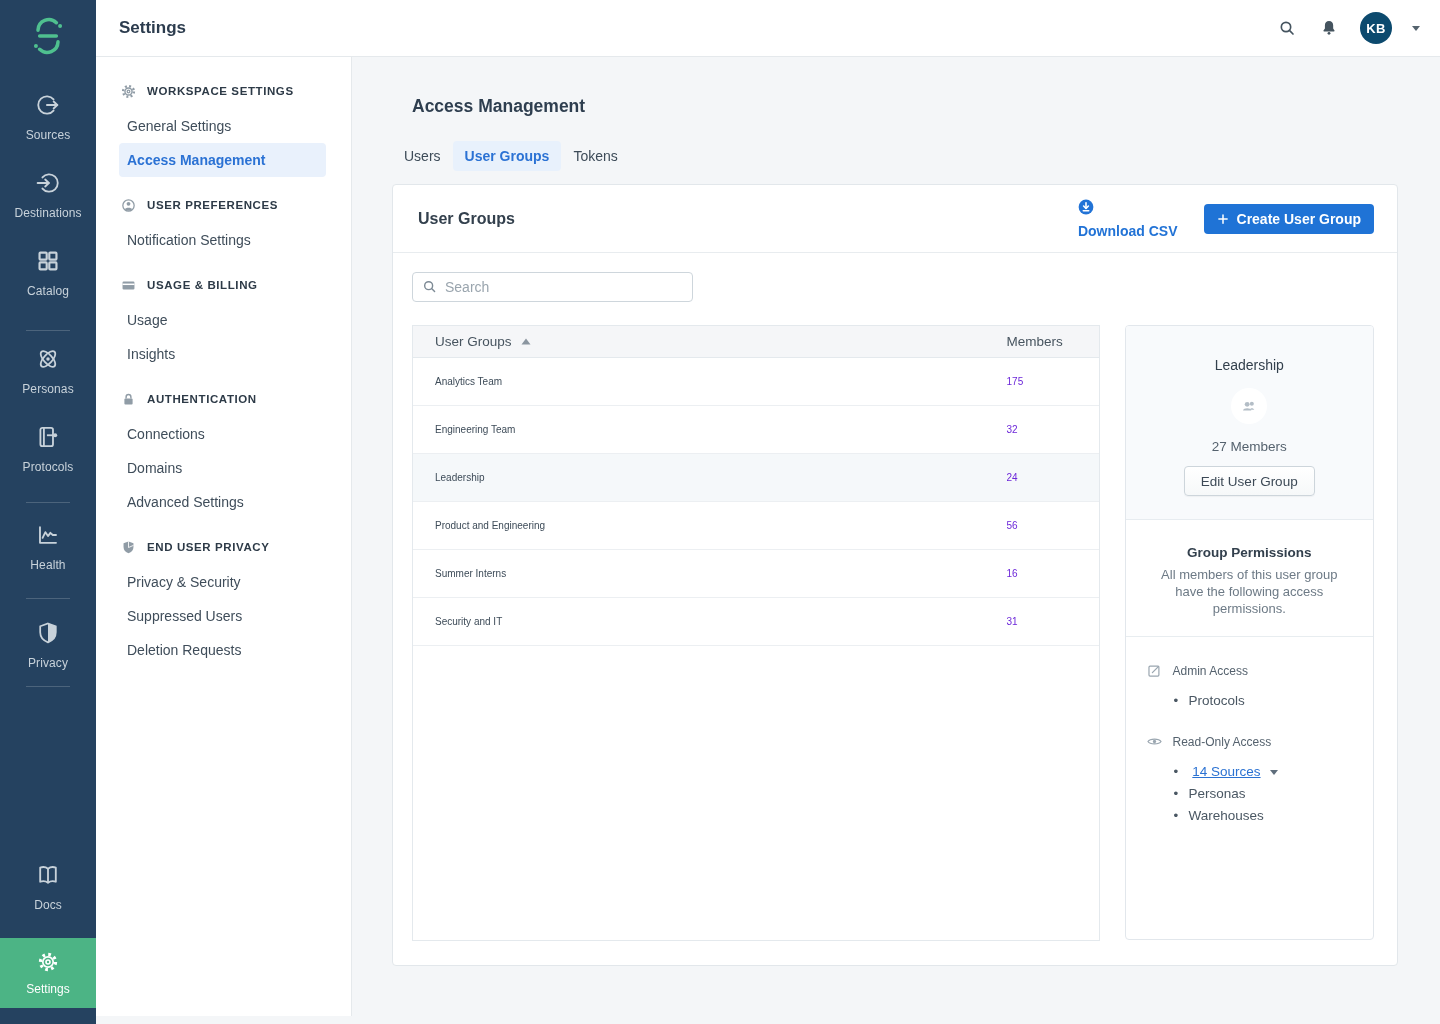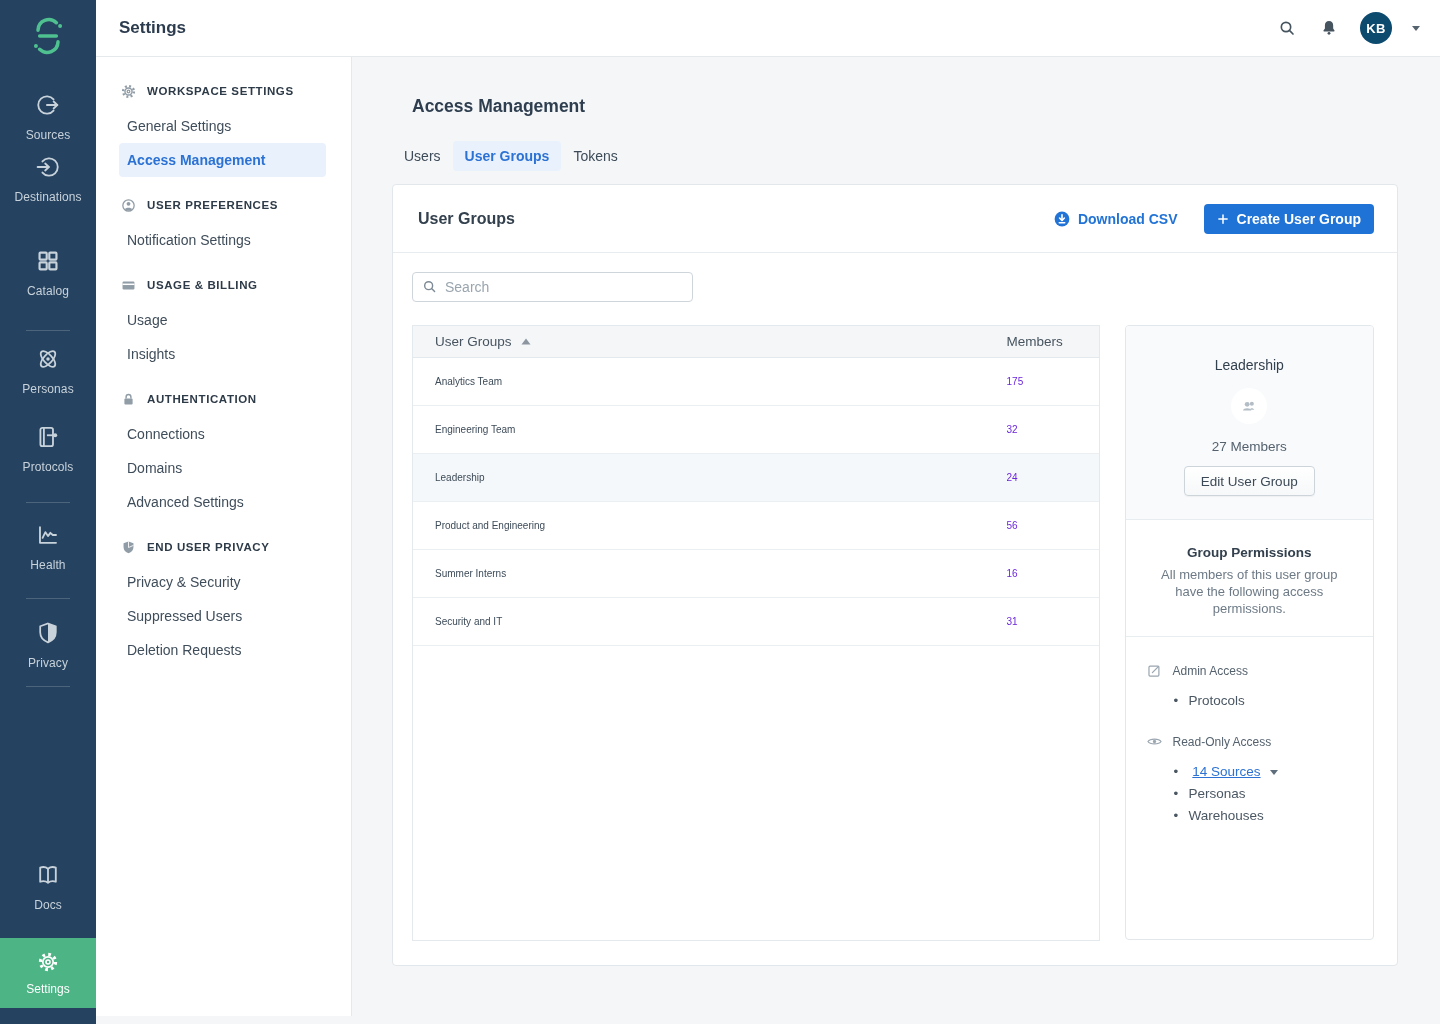--- a/index.html
+++ b/index.html
@@ -40,21 +40,21 @@
   .page-title { margin:39px 0 0 60px; font-size:17.5px; font-weight:700; color:#2e3e4f; }
   .tabs { display:flex; margin:24px 0 8px 40px; }
   .tab { height:30px; padding:0 12px; display:flex; align-items:center; font-size:14px; color:#3d4b58; border-radius:4px; cursor:pointer; }
   .tab.active { background:#e8f1fc; color:#2b72d4; font-weight:700; }
 
   
   .card { margin:13px 42px 0 40px; width:1006px; height:782px; background:#fff; border:1px solid #e2e7eb; border-radius:4px; }
   .card-header { height:68px; display:flex; align-items:center; padding:0 23px 0 25px; border-bottom:1px solid #e8ecef; }
   .card-title { font-size:16px; font-weight:700; color:#33404d; }
   .card-actions { margin-left:auto; display:flex; align-items:center; }
-  .download-link { display:flex; gap:8px; color:#2273d6; font-size:14px; font-weight:700; cursor:pointer; }
+  .download-link { display:flex; gap:8px; color:#2273d6; font-size:14px; font-weight:700; cursor:pointer;flex-direction:column; }
   .download-link .dlic { width:16px; height:16px; }
   .primary-btn { margin-left:26px; height:30px; padding:0 13px; background:#1f73d6; border:none; border-radius:4px; color:#fff; font-size:14px; font-weight:700; font-family:inherit; display:flex; align-items:center; gap:8px; cursor:pointer; }
   .primary-btn .plic { width:12px; height:12px; display:inline-block; }
 
   .card-body { padding:19px 23px 4px 19px; }
   .search-box { position:relative; width:281px; height:30px; }
   .search-box input { width:100%; height:100%; border:1px solid #ced6dc; border-radius:4px; padding:0 10px 0 32px; font-size:14px; font-family:inherit; color:#3d4b58; outline:none; }
   .search-box input::placeholder { color:#9aa5ae; }
   .search-box .sic { position:absolute; left:9px; top:6px; width:17px; height:17px; color:#7d8a95; }
 
@@ -112,21 +112,21 @@
     <div class="rail-item" style="top:92px">
       <span class="ric">
         <svg viewBox="0 0 24 24" fill="none" stroke="currentColor" stroke-width="1.7" stroke-linecap="round" stroke-linejoin="round">
           <path d="M17.13 6.86 A8 8 0 1 0 17.13 17.14"></path>
             <path d="M11 12 H20.6"></path>
             <path d="M17.2 8.8 L20.6 12 L17.2 15.2"></path>
         </svg></span>
       <span class="rlb">Sources</span>
     </div>
 
-    <div class="rail-item" style="top:154px">
+    <div class="rail-item" style="top:170px">
       <span class="ric">
         <svg viewBox="0 0 24 24" fill="none" stroke="currentColor" stroke-width="1.7" stroke-linecap="round" stroke-linejoin="round">
           <path d="M6.87 6.86 A8 8 0 1 1 6.87 17.14"></path>
             <path d="M2.4 12 H12.6"></path>
             <path d="M9.4 8.8 L12.8 12 L9.4 15.2"></path>
         </svg></span>
       <span class="rlb">Destinations</span>
     </div>
 
     <div class="rail-item" style="top:248px">

